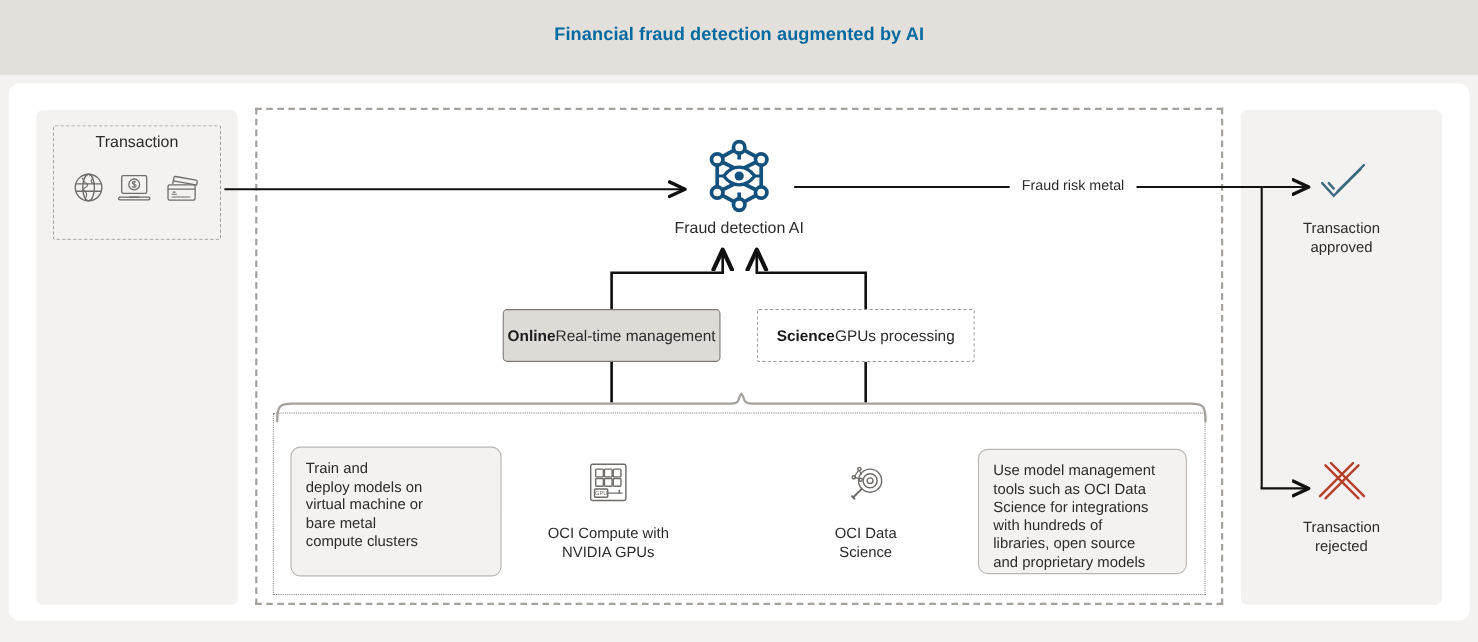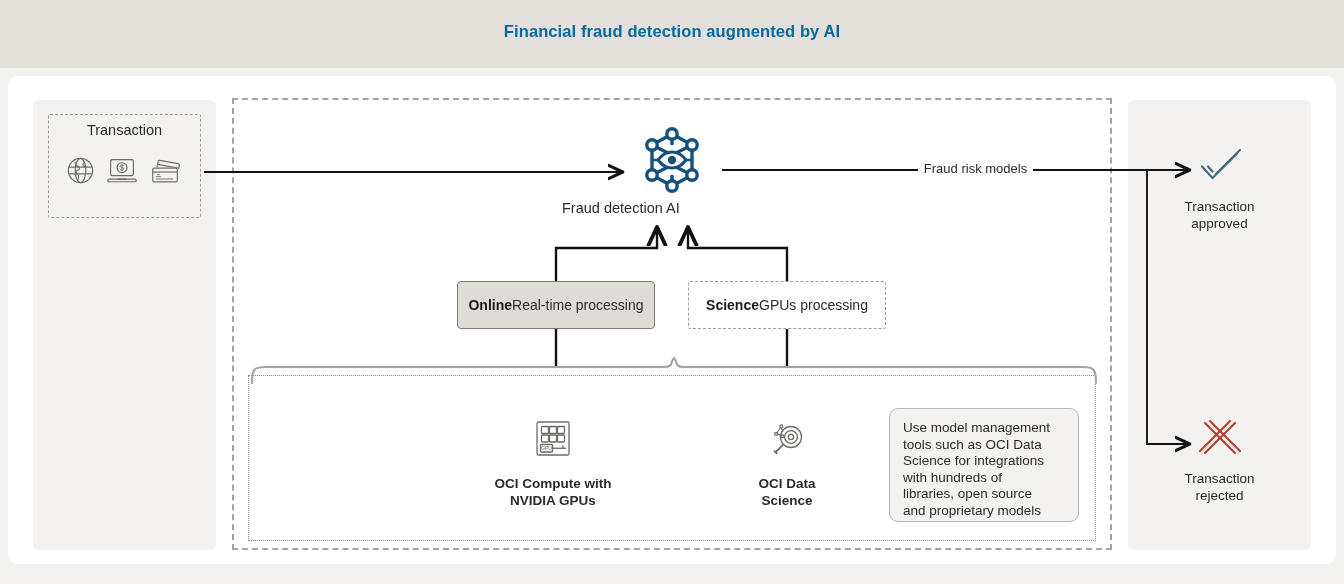--- a/index.html
+++ b/index.html
@@ -66,21 +66,21 @@
   .center-region {
     position: absolute; left: 232px; top: 98px;
     width: 880px; height: 452px;
     border: 2px dashed #a5a19d;
   }
 
   
   .ai-node { position: absolute; left: 636px; top: 124px; }
   .ai-label {
     position: absolute; left: 562px; top: 200px; width: 220px;
-    text-align: left; font-size: 14.5px; color: #2b2b2b;
+    text-align: center; font-size: 14.5px; color: #2b2b2b;
   }
 
   
   .proc-box {
     position: absolute; width: 198px; height: 48px;
     display: flex; flex-direction: row; align-items: center;
     justify-content: center; line-height: 17px;
   }
   .proc-online {
     left: 457px; top: 281px;
@@ -103,21 +103,21 @@
     position: absolute;
     background: #f4f2f0; border: 1px solid #b9b6b2; border-radius: 9px;
     padding: 11px 13px;
     font-size: 13.5px; color: #2b2b2b; line-height: 16.5px;
     white-space: pre-line;
   }
   .note-left  { left: 264px; top: 406px; width: 192px; height: 118px; }
   .note-right { left: 889px; top: 408px; width: 190px; height: 114px; }
 
   .icon-item { position: absolute; text-align: center; }
-  .icon-caption { font-size: 13.5px; color: #2b2b2b; line-height: 17px; margin-top: 7px; font-weight: bold; }
+  .icon-caption { font-size: 13.5px; color: #2b2b2b; line-height: 17px; margin-top: 7px; }
   .icon-gpu { left: 478px; top: 418px; width: 150px; }
   .icon-ds  { left: 712px; top: 418px; width: 150px; }
 
   svg { display: block; }
   .svg-layer { position: absolute; left: 0; top: 0; width: 1344px; height: 584px; pointer-events: none; }
 </style>
 </head>
 <body>
 
 <div id="stage">
@@ -184,27 +184,32 @@
       <circle cx="36" cy="62" r="5.2" fill="#ffffff"></circle>
 
       <path d="M22 36c4-5.4 9-8 14-8s10 2.6 14 8c-4 5.4-9 8-14 8s-10-2.6-14-8z" fill="#ffffff" stroke-width="3"></path>
       <circle cx="36" cy="36" r="4.2" fill="#15517d" stroke="none"></circle>
     </svg>
   </div>
   <div class="ai-label">Fraud detection AI</div>
 
   <div class="proc-box proc-online">
     <div class="proc-title">Online</div>
-    <div class="proc-sub">Real-time processing</div>
+    <div class="proc-sub">Real-time management</div>
   </div>
   <div class="proc-box proc-offline">
     <div class="proc-title">Science</div>
     <div class="proc-sub">GPUs processing</div>
   </div>
 
+  <div class="note-box note-left">Train and
+deploy models on
+virtual machine or
+bare metal
+compute clusters</div>
 
   <div class="icon-item icon-gpu">
     <span style="display:inline-block;">
       <svg width="50" height="46" viewBox="0 0 50 46" fill="none" stroke="#6e6b68" stroke-width="1.3">
         <rect x="9" y="4" width="32" height="33" rx="1.6"></rect>
         <rect x="13.5" y="8.5" width="7" height="7" rx=".8"></rect>
         <rect x="21.5" y="8.5" width="7" height="7" rx=".8"></rect>
         <rect x="29.5" y="8.5" width="7" height="7" rx=".8"></rect>
         <rect x="13.5" y="17" width="7" height="7" rx=".8"></rect>
         <rect x="21.5" y="17" width="7" height="7" rx=".8"></rect>
@@ -297,16 +302,16 @@
              C252 369, 254 367, 266 367
              L664 367
              C674 367, 670 362, 674 358
              C678 362, 674 367, 684 367
              L1082 367
              C1094 367, 1096 369, 1096 383" stroke="#a5a19d" stroke-width="2.1" fill="none" stroke-linecap="round"></path>
   </svg>
 
   <div style="position:absolute; left:918px; top:161px; width:115px; text-align:center;
               background:#ffffff; font-size:13px; color:#2b2b2b;">
-    <span>Fraud risk models</span>
+    <span>Fraud risk metal</span>
   </div>
 
 </div>
 
 </body></html>

